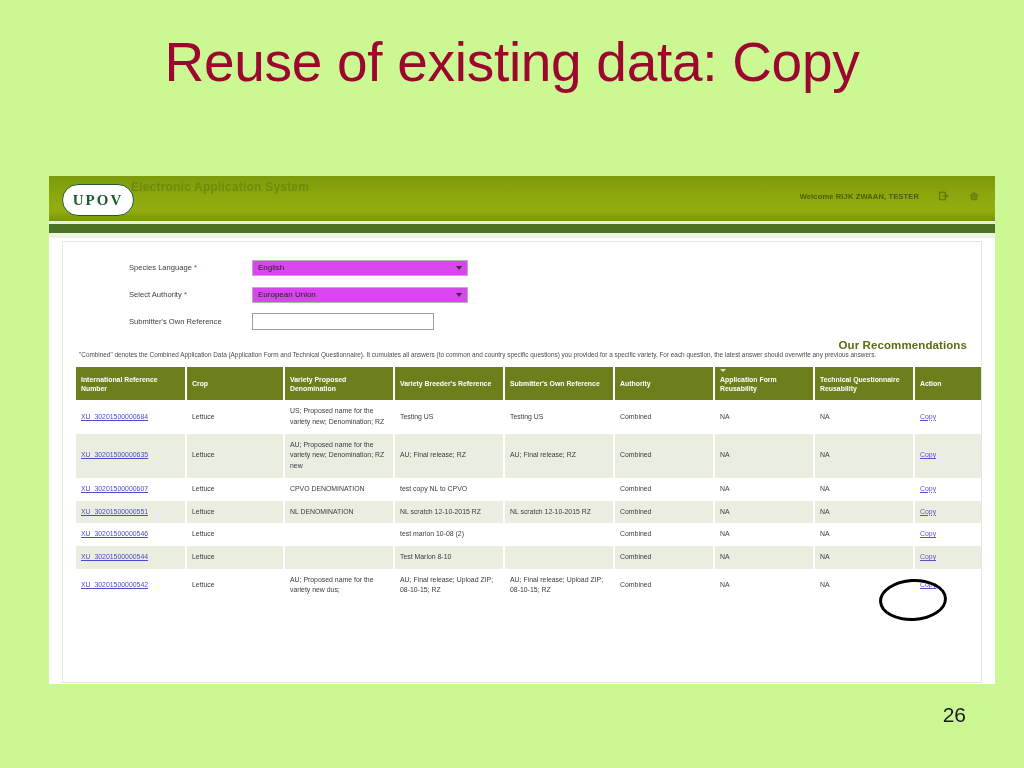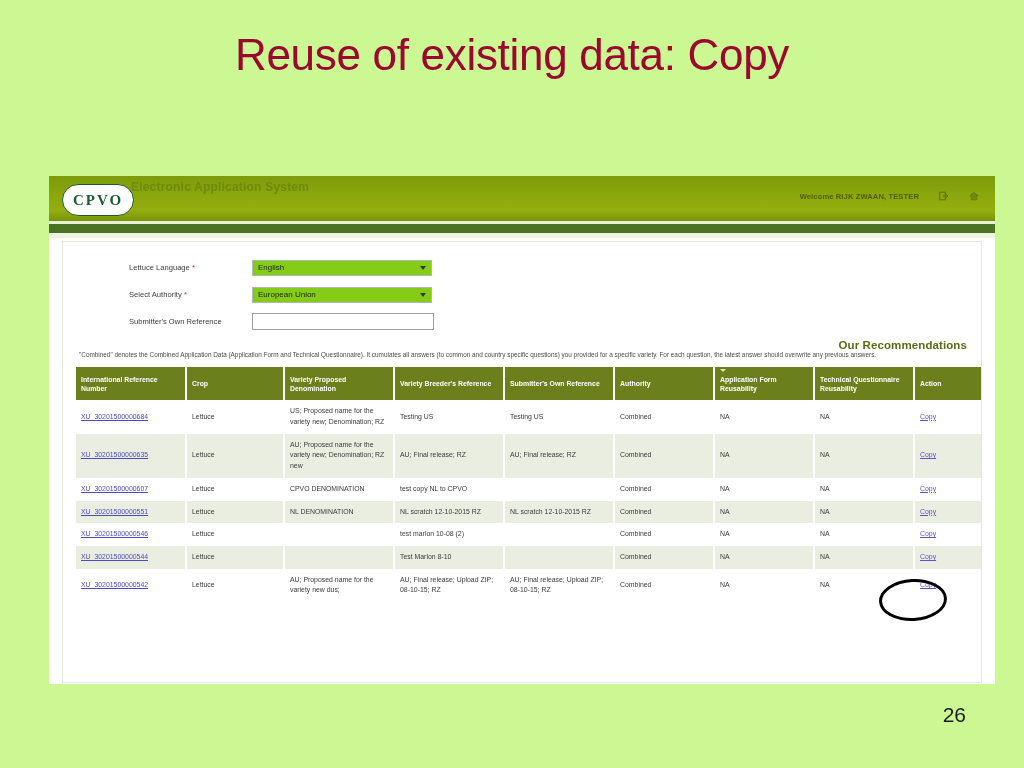--- a/index.html
+++ b/index.html
@@ -8,21 +8,21 @@
     background:#ccf894;
     font-family:"Liberation Sans", sans-serif;
     overflow:hidden;
     position:relative;
   }
 
   
   .slide-title{
     position:absolute; left:0; top:22px; width:1024px;
     text-align:center;
-    font-size:44px; line-height:1.48;
+    font-size:55px; line-height:1.48;
     color:#9c0730;
     font-family:"Liberation Sans", sans-serif;
     font-weight:400;
     letter-spacing:-0.3px;
   }
 
   
   .page-number{
     position:absolute; right:58px; top:703px;
     font-size:21px; color:#1a1a1a;
@@ -94,22 +94,22 @@
   .sec-title.second{margin-top:4px;margin-bottom:0;text-align:right;}
 
   
   .frow{display:flex;align-items:center;height:27px;}
   .flabel{
     width:175px; padding-left:52px; box-sizing:border-box;
     font-size:7.6px;color:#3c3c3c;
   }
   .req{color:#cc2222;}
   .fselect{
-    width:180px;height:16px;
-    border:1px solid #b4b4b4;background:#84cc16;
+    width:216px;height:16px;
+    border:1px solid #b4b4b4;background:#d946ef;
     display:flex;align-items:center;
     padding:0 4px 0 5px;box-sizing:border-box;
     font-size:8px;color:#222;
     position:relative;
   }
   .fselect .caret{
     position:absolute;right:5px;top:50%;transform:translateY(-50%);
     width:0;height:0;border-left:3px solid transparent;
     border-right:3px solid transparent;border-top:4px solid #333;
   }
@@ -172,21 +172,21 @@
 
 <div class="slide-title">
   <div>Reuse of existing data: Copy</div>
 </div>
 
 <div class="page-number">26</div>
 
 <div class="shot">
 
   <div class="app-header">
-    <div class="upov-logo">CPVO</div>
+    <div class="upov-logo">UPOV</div>
     <div class="eas-title">Electronic Application System</div>
     <div class="welcome-wrap">
       <span>Welcome RIJK ZWAAN, TESTER</span>
       <span class="ico-sm">
         <svg viewBox="0 0 16 16" width="10" height="10">
             <rect x="1" y="2" width="9" height="12" fill="none" stroke="#4d5e05" stroke-width="1.6"></rect>
             <path d="M6 8h8M11 5l3.2 3-3.2 3" fill="none" stroke="#4d5e05" stroke-width="1.6"></path>
           </svg>
       </span>
       <span class="ico-sm">
@@ -200,21 +200,21 @@
   <div class="header-rule2"></div>
 
   <div class="card">
     <div class="card-inner">
 
 
       <div>
 
         <div class="frow">
           <div class="flabel">
-            <span>Lettuce Language</span>
+            <span>Species Language</span>
             <span class="req">*</span>
           </div>
           <div class="fselect">
             <span>English</span>
             <span class="caret"></span>
           </div>
         </div>
 
 
         <div class="frow">

